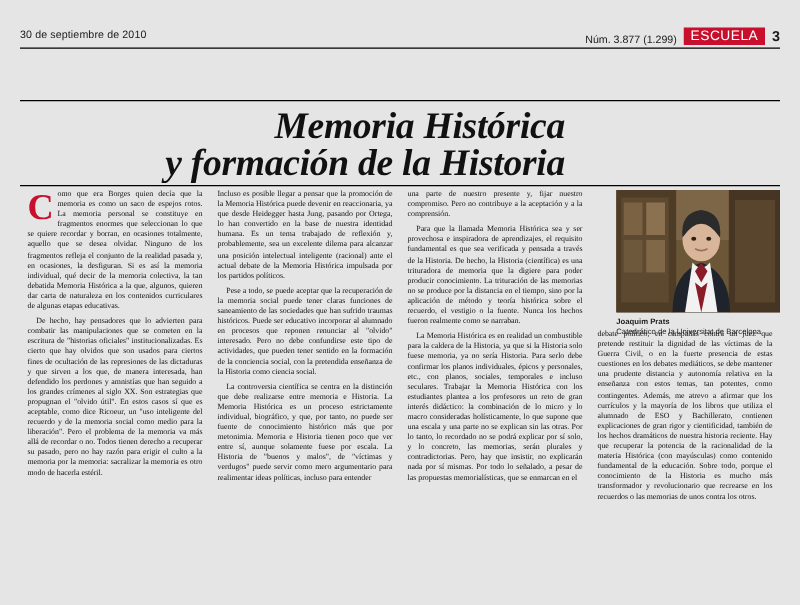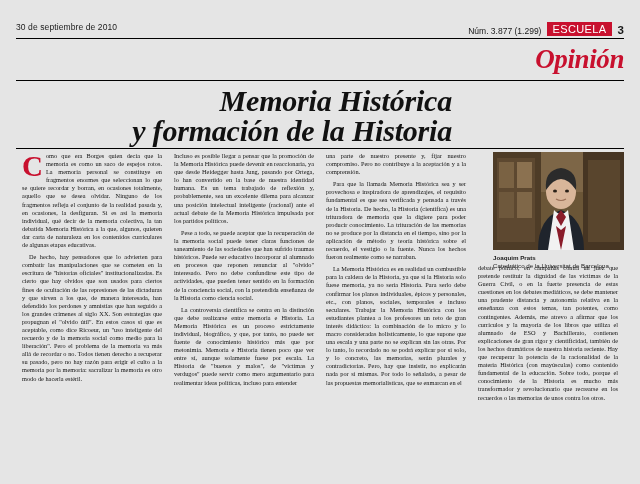--- a/index.html
+++ b/index.html
@@ -202,21 +202,20 @@
     <div class="masthead-date">30 de septiembre de 2010</div>
     <div class="masthead-right">
       <span class="masthead-issue">Núm. 3.877 (1.299)</span>
       <span class="masthead-pub">ESCUELA</span>
       <span class="masthead-pagenum">3</span>
     </div>
   </div>
 
   <div class="rule-top"></div>
 
-  <div class="section-title">Opinión</div>
 
   <div class="rule-under-section"></div>
 
   <div class="headline">
     <span>Memoria Histórica</span><br>
     <span>y formación de la Historia</span>
   </div>
 
   <div class="rule-under-headline"></div>
 

